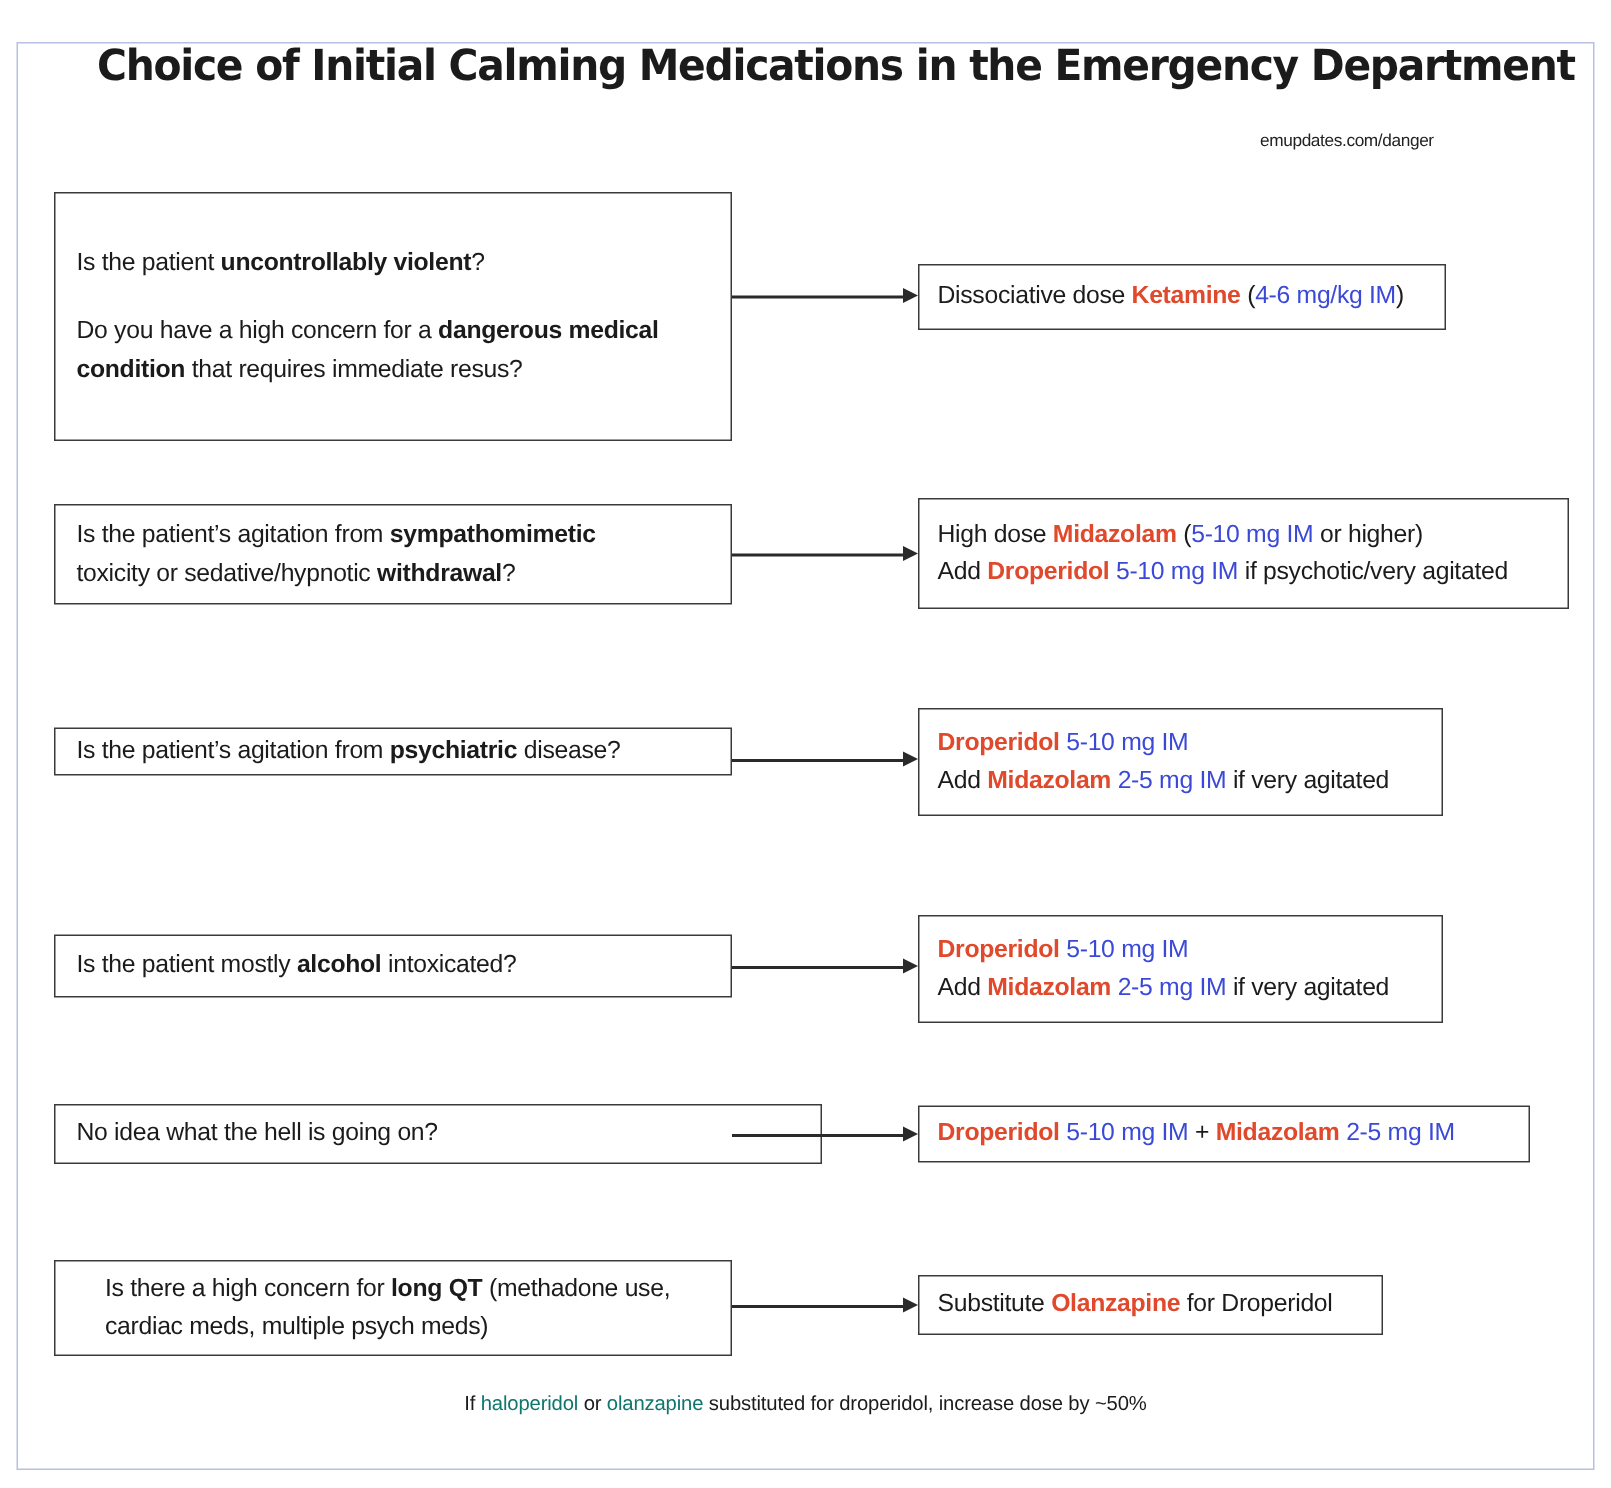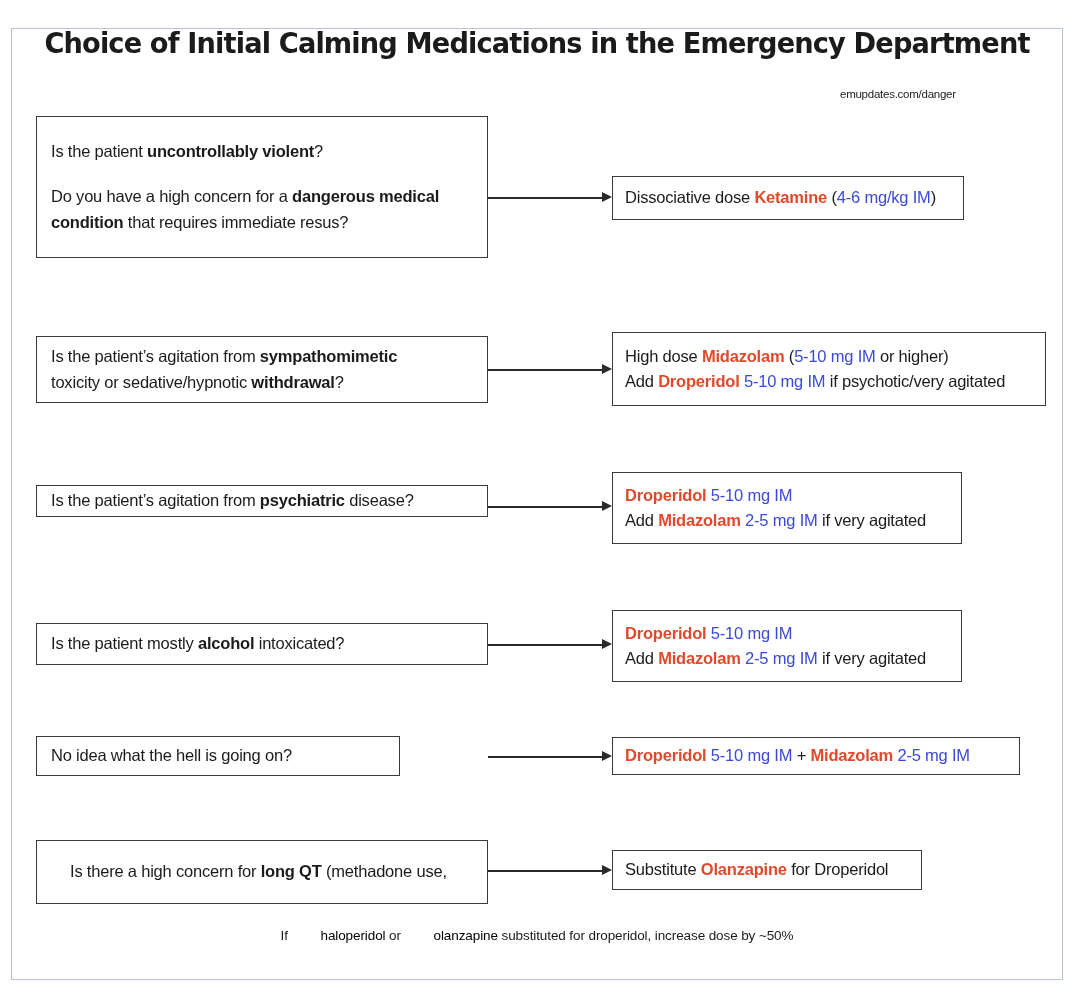--- a/index.html
+++ b/index.html
@@ -26,21 +26,21 @@
     height: 952px;
     border: 1.5px solid #b9bfe2;
     box-sizing: border-box;
     background: #ffffff;
   }
   .header {
     position: absolute;
     left: 0;
     top: 28px;
     width: 1074px;
-    text-align: center;
+    text-align: right;
   }
   .title {
     font-family: "DejaVu Sans", sans-serif;
     font-weight: 700;
     font-size: 28.5px;
     letter-spacing: -0.9px;
     color: #1b1b1b;
     line-height: 1.15;
     transform: scaleX(0.955);
     white-space: nowrap;
@@ -124,38 +124,38 @@
     position: absolute;
     left: 0;
     top: 928px;
     width: 1074px;
     text-align: center;
     font-family: "Liberation Sans", sans-serif;
     font-size: 13.5px;
     color: #1b1b1b;
     letter-spacing: -0.1px;
   }
-  .footer-note .hl { color: #000000; margin-left: 29px; }
+  .footer-note .hl { color: #0f766e; }
 </style>
 </head>
 <body>
 
 <div id="page">
 
   <div class="outer-frame"></div>
 
   <div class="header">
     <div class="title">Choice of Initial Calming Medications in the Emergency Department</div>
   </div>
   <div class="subtitle-wrap">
     <div class="subtitle">emupdates.com/danger</div>
   </div>
 
   <div id="rows-layer">
-      <div class="qbox" style="left: 36px; top: 116px; width: 452px; height: 142px;">
+      <div class="qbox" style="left: 36px; top: 128px; width: 452px; height: 166px;">
         <div class="line"><span>Is the patient </span><b>uncontrollably violent</b><span>?</span></div>
         <div class="spacer"></div>
         <div class="line"><span>Do you have a high concern for a </span><b>dangerous medical</b></div>
         <div class="line"><b>condition</b><span> that requires immediate resus?</span></div>
       </div>
       <div class="abox" style="left: 612px; top: 176px; width: 352px; height: 44px;">
         <div class="line"><span class="plain">Dissociative dose </span><span class="drug">Ketamine</span><span class="plain"> (</span><span class="dose">4-6 mg/kg IM</span><span class="plain">)</span></div>
       </div>
       <div class="arrow" style="left: 488px; top: 192px; width: 124px;">
         <div class="shaft" style="width: 115px;"></div>
@@ -188,32 +188,33 @@
         <div class="line"><span>Is the patient mostly </span><b>alcohol</b><span> intoxicated?</span></div>
       </div>
       <div class="abox" style="left: 612px; top: 610px; width: 350px; height: 72px;">
         <div class="line"><span class="drug">Droperidol</span><span class="plain"> </span><span class="dose">5-10 mg IM</span></div>
         <div class="line"><span class="plain">Add </span><span class="drug">Midazolam</span><span class="plain"> </span><span class="dose">2-5 mg IM</span><span class="plain"> if very agitated</span></div>
       </div>
       <div class="arrow" style="left: 488px; top: 639px; width: 124px;">
         <div class="shaft" style="width: 115px;"></div>
         <div class="head" style="left: 114px;"></div>
       </div>
-      <div class="qbox" style="left: 36px; top: 736px; width: 364px; height: 40px;">
+      <div class="qbox" style="left: 36px; top: 736px; width: 512px; height: 40px;">
         <div class="line"><span>No idea what the hell is going on?</span></div>
       </div>
       <div class="abox" style="left: 612px; top: 737px; width: 408px; height: 38px; justify-content: center;">
         <div class="line"><span class="drug">Droperidol</span><span class="plain"> </span><span class="dose">5-10 mg IM</span><span class="plain"> + </span><span class="drug">Midazolam</span><span class="plain"> </span><span class="dose">2-5 mg IM</span></div>
       </div>
       <div class="arrow" style="left: 488px; top: 751px; width: 124px;">
         <div class="shaft" style="width: 115px;"></div>
         <div class="head" style="left: 114px;"></div>
       </div>
       <div class="qbox" style="left: 36px; top: 840px; width: 452px; height: 64px; padding-left: 33px;">
         <div class="line"><span>Is there a high concern for </span><b>long QT</b><span> (methadone use,</span></div>
+        <div class="line"><span>cardiac meds, multiple psych meds)</span></div>
       </div>
       <div class="abox" style="left: 612px; top: 850px; width: 310px; height: 40px;">
         <div class="line"><span class="plain">Substitute </span><span class="drug">Olanzapine</span><span class="plain"> for Droperidol</span></div>
       </div>
       <div class="arrow" style="left: 488px; top: 865px; width: 124px;">
         <div class="shaft" style="width: 115px;"></div>
         <div class="head" style="left: 114px;"></div>
       </div>
     </div>
 

